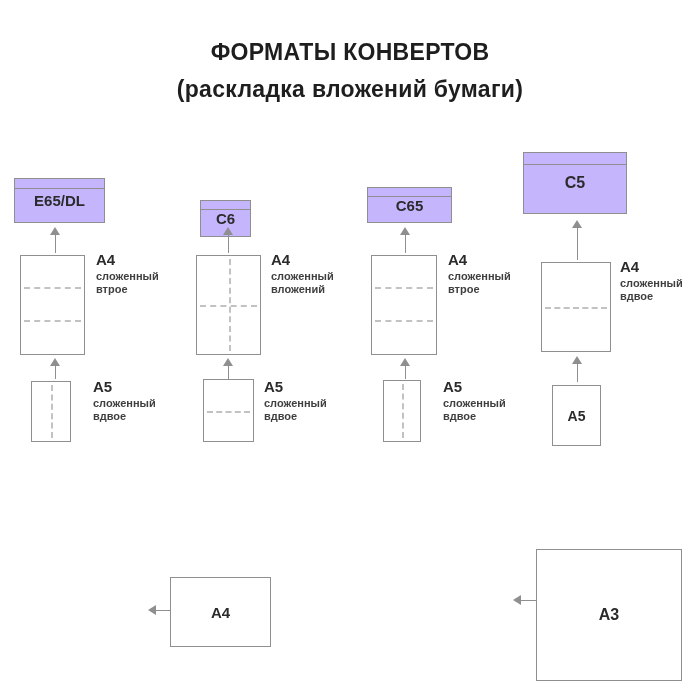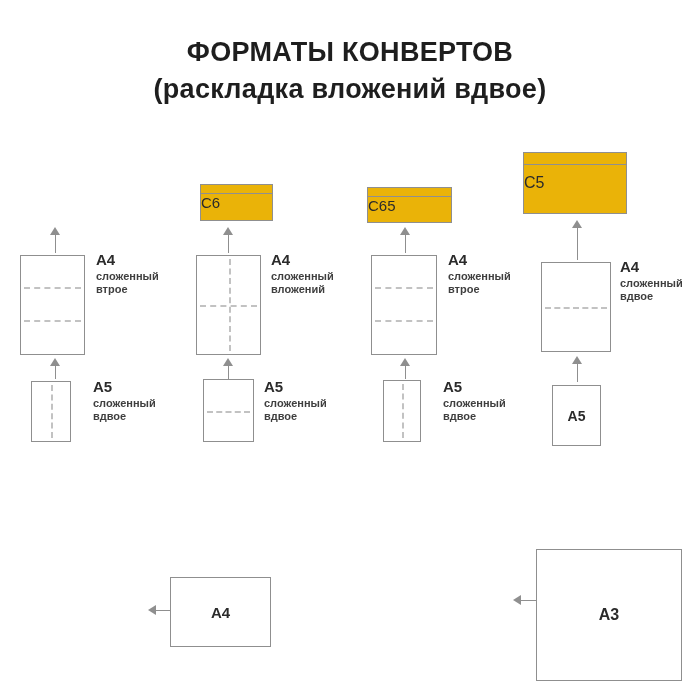--- a/index.html
+++ b/index.html
@@ -8,27 +8,27 @@
     background:#ffffff;
     font-family:"Liberation Sans","DejaVu Sans",sans-serif;
     position:relative;
     overflow:hidden;
   }
   .canvas { position:absolute; inset:0; }
 
   .title {
     position:absolute; top:34px; left:0; width:100%;
     text-align:center; color:#1e1e1e; font-weight:bold;
-    font-size:27px; line-height:37px; letter-spacing:0.3px;
+    font-size:23px; line-height:37px; letter-spacing:0.3px;
   }
 
   .envelope {
-    position:absolute; border:1.5px solid #8f8f8f; background:#eab308;
-    display:flex; align-items:center; justify-content:flex-start;
-    color:#2b2b2b; font-weight:normal;
+    position:absolute; border:1.5px solid #8f8f8f; background:#c4b5fd;
+    display:flex; align-items:center; justify-content:center;
+    color:#2b2b2b; font-weight:bold;
   }
   .flap-line { position:absolute; left:0; right:0; border-top:1.5px solid #8f8f8f; }
 
   .sheet {
     position:absolute; border:1.5px solid #8f8f8f; background:#fff;
     display:flex; align-items:center; justify-content:center;
     color:#2b2b2b; font-weight:bold;
   }
   .dash-h { position:absolute; left:3px; right:3px; border-top:2px dashed #c2c2c2; }
   .dash-v { position:absolute; top:3px; bottom:3px; border-left:2px dashed #c2c2c2; }
@@ -53,23 +53,27 @@
   .fmt-label .big { font-size:15px; font-weight:bold; margin-bottom:2px; }
   .fmt-label .small { font-size:11px; color:#3f3f3f; line-height:1.22; font-weight:bold; }
 </style>
 </head>
 <body>
 
 <div class="canvas">
 
   <div class="title">
     <div>ФОРМАТЫ КОНВЕРТОВ</div>
-    <div>(раскладка вложений вдвое)</div>
+    <div>(раскладка вложений бумаги)</div>
   </div>
 
+  <div class="envelope" style="left:14px;top:178px;width:91px;height:45px;font-size:15px;">
+    <i class="flap-line" style="top:9px;"></i>
+    <span>E65/DL</span>
+  </div>
   <div class="arrow-up" style="left:50px;top:227px;height:26px;">
     <i class="head"></i>
     <i class="shaft"></i>
   </div>
   <div class="sheet" style="left:20px;top:255px;width:65px;height:100px;">
     <i class="dash-h" style="top:32%;"></i>
     <i class="dash-h" style="top:65%;"></i>
   </div>
   <div class="fmt-label" style="left:96px;top:251px;">
     <div class="big">A4</div>
@@ -82,21 +86,21 @@
   </div>
   <div class="sheet" style="left:31px;top:381px;width:40px;height:61px;">
     <i class="dash-v" style="left:50%;"></i>
   </div>
   <div class="fmt-label" style="left:93px;top:378px;">
     <div class="big">A5</div>
     <div class="small">сложенный</div>
     <div class="small">вдвое</div>
   </div>
 
-  <div class="envelope" style="left:200px;top:184px;width:73px;height:37px;font-size:15px;">
+  <div class="envelope" style="left:200px;top:200px;width:51px;height:37px;font-size:15px;">
     <i class="flap-line" style="top:8px;"></i>
     <span>C6</span>
   </div>
   <div class="arrow-up" style="left:223px;top:227px;height:26px;">
     <i class="head"></i>
     <i class="shaft"></i>
   </div>
   <div class="sheet" style="left:196px;top:255px;width:65px;height:100px;">
     <i class="dash-h" style="top:50%;"></i>
     <i class="dash-v" style="left:50%;"></i>

